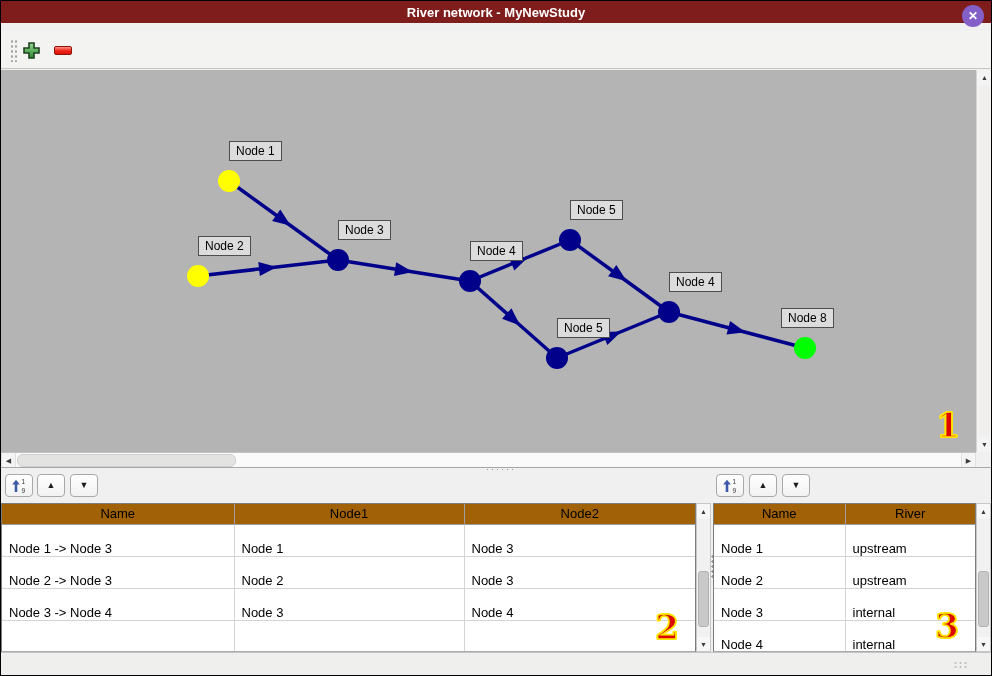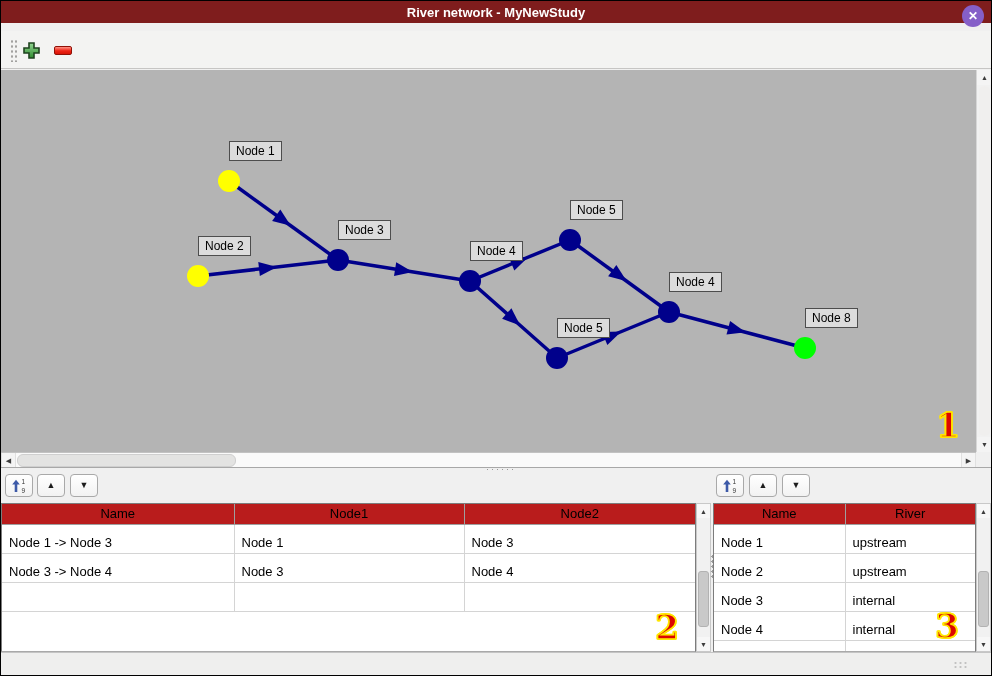--- a/index.html
+++ b/index.html
@@ -47,24 +47,24 @@
   .h-splitter{position:absolute;top:466px;left:0;width:990px;height:3px;background:#f0f0f0;border-top:1px solid #a8a8a8;}
   .h-splitter-dots{position:absolute;top:468px;left:484px;width:28px;height:3px;
     background-image:radial-gradient(circle,#9a9a9a 1px,transparent 1.2px);background-size:5px 3px;}
   
   .panel{position:absolute;top:469px;left:0;width:990px;height:182px;background:#f0f0f0;}
   .tool-btn{position:absolute;top:4px;width:28px;height:23px;border:1px solid #a9a9a9;border-radius:4px;
     background:linear-gradient(#ffffff,#f2f2f2);display:flex;align-items:center;justify-content:center;cursor:pointer;}
   .tool-btn .tri{font-size:9px;color:#1c1c1c;line-height:9px;}
   .table-wrap{position:absolute;top:33px;height:149px;overflow:hidden;background:#fff;border:1px solid #7c7c7c;border-bottom:1px solid #a9a9a9;}
   table{border-collapse:collapse;table-layout:fixed;}
-  th{font-weight:normal;font-size:13px;height:20px;background:#b91c1c;
+  th{font-weight:normal;font-size:13px;height:20px;background:#a16207;
      border-right:1px solid #9f9f9f;border-bottom:1px solid #9f9f9f;padding:0;}
   th:last-child{border-right:none;}
-  td{font-size:13px;height:29px;padding:8px 0 0 7px;border-right:1px solid #d4d4d4;border-bottom:1px solid #d4d4d4;background:#fff;}
+  td{font-size:13px;height:29px;padding:16px 0 0 7px;border-right:1px solid #d4d4d4;border-bottom:1px solid #d4d4d4;background:#fff;}
   td:last-child{border-right:none;}
   .tbl-scroll{position:absolute;top:33px;width:15px;height:149px;background:#f1f1f1;border:1px solid #c8c8c8;}
   .tbl-scroll .sb-btn{left:0;width:13px;height:14px;background:#f7f7f7;}
   .tbl-thumb{position:absolute;left:1px;top:67px;width:11px;height:56px;background:#c9c9c9;
     border:1px solid #b2b2b2;border-radius:3px;cursor:grab;}
   .v-splitter-dots{position:absolute;left:710px;top:84px;width:3px;height:24px;
     background-image:radial-gradient(circle,#9a9a9a 1px,transparent 1.2px);background-size:3px 5px;}
   
   .status-bar{position:absolute;top:651px;left:0;width:990px;height:23px;background:#efefee;border-top:1px solid #c4c4c4;}
   .resize-grip{position:absolute;right:22px;bottom:5px;width:16px;height:9px;
@@ -131,21 +131,21 @@
         <circle cx="668" cy="242" r="11" fill="#00008b"></circle>
         <circle cx="804" cy="278" r="11" fill="#00ff00"></circle>
       </svg>
   <div class="node-label" style="left: 228px; top: 71px;">Node 1</div>
       <div class="node-label" style="left: 197px; top: 166px;">Node 2</div>
       <div class="node-label" style="left: 337px; top: 150px;">Node 3</div>
       <div class="node-label" style="left: 469px; top: 171px;">Node 4</div>
       <div class="node-label" style="left: 569px; top: 130px;">Node 5</div>
       <div class="node-label" style="left: 556px; top: 248px;">Node 5</div>
       <div class="node-label" style="left: 668px; top: 202px;">Node 4</div>
-      <div class="node-label" style="left: 804px; top: 238px;">Node 8</div>
+      <div class="node-label" style="left: 780px; top: 238px;">Node 8</div>
     </div>
 
   <div class="vscroll canvas-vscroll">
     <span class="sb-btn" style="top:0;left:0;">▲</span>
     <span class="vthumb-faint"></span>
     <span class="sb-btn" style="bottom:0;left:0;">▼</span>
   </div>
 
   <div class="hscroll">
     <span class="sb-btn h" style="left:0;top:0;">◀</span>
@@ -203,20 +203,25 @@
             <th>Node2</th>
           </tr>
         </thead>
         <tbody id="edges-tbody">
             <tr>
               <td>Node 1 -&gt; Node 3</td>
               <td>Node 1</td>
               <td>Node 3</td>
             </tr>
             <tr>
+              <td>Node 2 -&gt; Node 3</td>
+              <td>Node 2</td>
+              <td>Node 3</td>
+            </tr>
+            <tr>
               <td>Node 3 -&gt; Node 4</td>
               <td>Node 3</td>
               <td>Node 4</td>
             </tr>
             <tr>
               <td>&nbsp;</td>
               <td>&nbsp;</td>
               <td>&nbsp;</td>
             </tr>
           </tbody>

